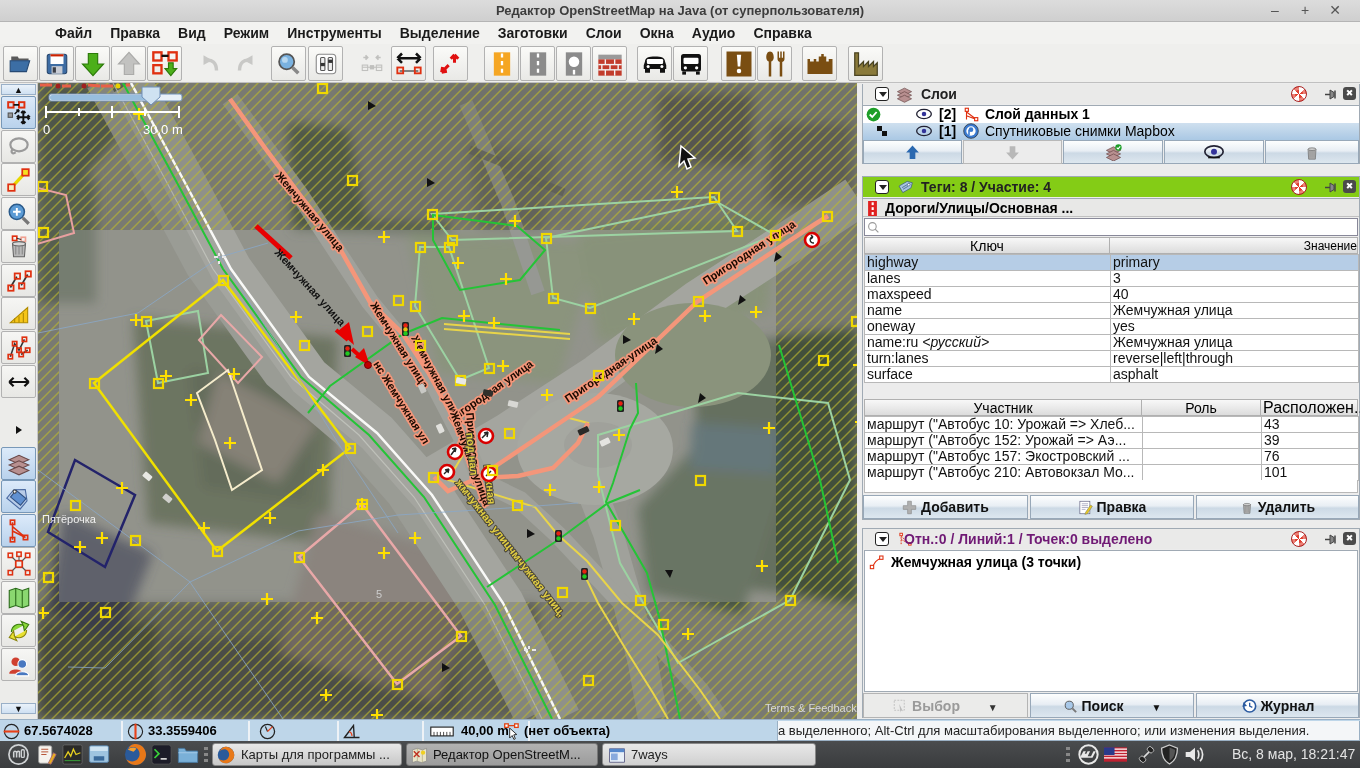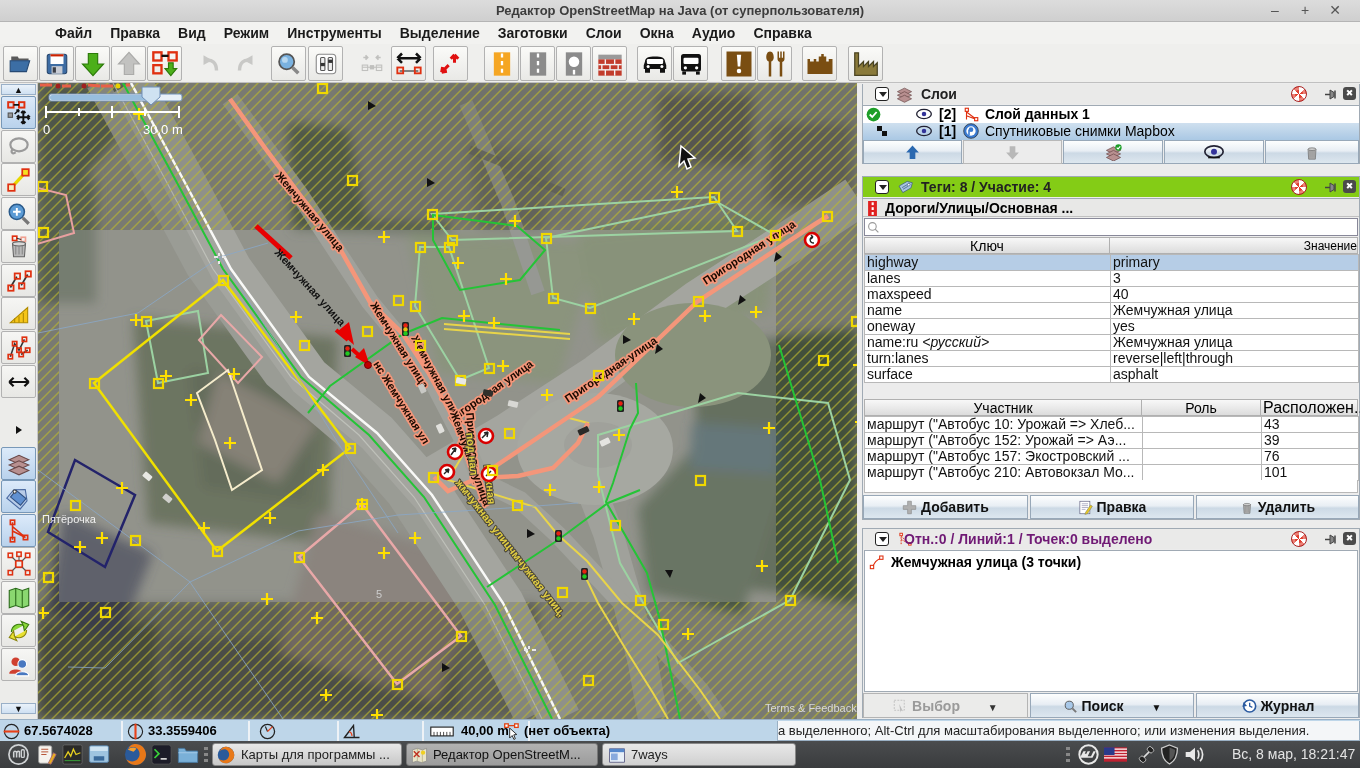--- a/index.html
+++ b/index.html
@@ -1059,21 +1059,21 @@
  </div>
  <div style="position:absolute;left:406px;top:2px;width:192px;height:23px;background:linear-gradient(#b2b2b2,#9c9c9c);border:1px solid #777;border-radius:3px;color:#111;font-size:13px;line-height:21px;">
   <svg style="position:absolute;left:4px;top:3px;" width="17" height="17" viewBox="0 0 24 24">
         <path d="M2 4 L9 2 L16 4 L22 2 L22 20 L15 22 L8 20 L2 22 Z" fill="#e8e4c8" stroke="#888"></path>
         <path d="M9 2 L9 20 M16 4 L16 22" stroke="#b0a880"></path>
         <path d="M4 14 L12 6 M12 14 L4 6" stroke="#c03020" stroke-width="2"></path>
         <circle cx="17" cy="8" r="3" fill="#f0d020"></circle>
       </svg>
   <span style="margin-left:26px;">Редактор OpenStreetM...</span>
  </div>
- <div style="position:absolute;left:602px;top:2px;width:194px;height:23px;background:linear-gradient(#e8e8e8,#d0d0d0);border:1px solid #888;border-radius:3px;color:#222;font-size:13px;line-height:21px;">
+ <div style="position:absolute;left:602px;top:2px;width:214px;height:23px;background:linear-gradient(#e8e8e8,#d0d0d0);border:1px solid #888;border-radius:3px;color:#222;font-size:13px;line-height:21px;">
   <svg style="position:absolute;left:6px;top:4px;" width="16" height="15" viewBox="0 0 24 22">
         <rect x="1" y="1" width="22" height="20" fill="#e8f0f8" stroke="#336"></rect>
         <rect x="1" y="1" width="22" height="5" fill="#5588cc"></rect>
         <rect x="3" y="8" width="10" height="10" fill="#88aadd"></rect>
       </svg>
   <span style="margin-left:28px;">7ways</span>
  </div>
  <div style="position:absolute;left:1066px;top:6px;width:4px;height:15px;background:repeating-linear-gradient(#888 0 3px,transparent 3px 6px);"></div>
  <svg style="position:absolute;left:1076px;top:3px;" width="25" height="21" viewBox="0 0 30 24">
       <circle cx="15" cy="12" r="11" fill="none" stroke="#e8e8e8" stroke-width="2.4"></circle>

